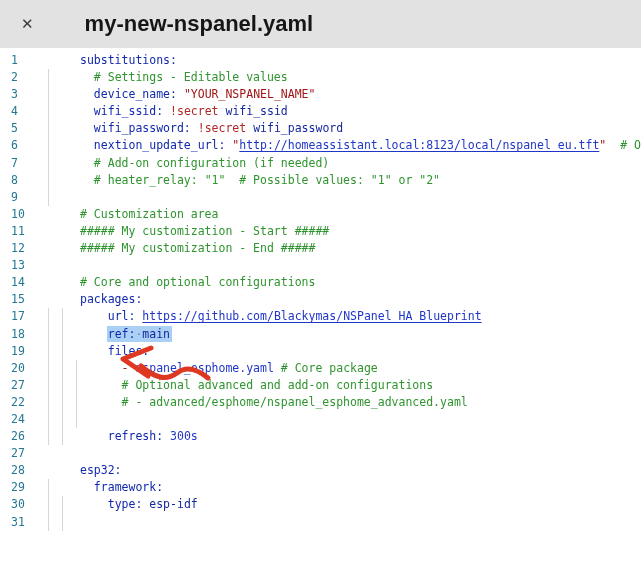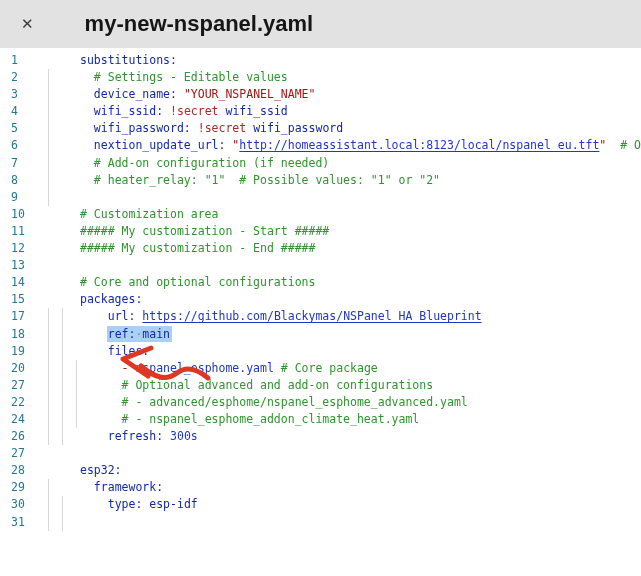--- a/index.html
+++ b/index.html
@@ -68,21 +68,21 @@
     <div class="line"><span class="ln">12</span><span class="code"><span class="tk c">##### My customization - End #####</span></span></div>
     <div class="line"><span class="ln">13</span><span class="code"></span></div>
     <div class="line"><span class="ln">14</span><span class="code"><span class="tk c"># Core and optional configurations</span></span></div>
     <div class="line"><span class="ln">15</span><span class="code"><span class="tk k">packages:</span></span></div>
     <div class="line"><span class="ln">17</span><span class="guide" style="left: calc(0ch + 48px);"></span><span class="guide" style="left: calc(2ch + 48px);"></span><span class="code">    <span class="tk k">url:</span><span class="tk p"> </span><span class="tk lk">https://github.com/Blackymas/NSPanel_HA_Blueprint</span></span></div>
     <div class="line"><span class="ln">18</span><span class="guide" style="left: calc(0ch + 48px);"></span><span class="guide" style="left: calc(2ch + 48px);"></span><span class="code">    <span class="sel"><span class="tk k">ref:</span><span class="tk w">·</span><span class="tk v">main</span></span></span></div>
     <div class="line"><span class="ln">19</span><span class="guide" style="left: calc(0ch + 48px);"></span><span class="guide" style="left: calc(2ch + 48px);"></span><span class="code">    <span class="tk k">files:</span></span></div>
     <div class="line"><span class="ln">20</span><span class="guide" style="left: calc(0ch + 48px);"></span><span class="guide" style="left: calc(2ch + 48px);"></span><span class="guide" style="left: calc(4ch + 48px);"></span><span class="code">      <span class="tk d">- </span><span class="tk b">nspanel_esphome.yaml</span><span class="tk p"> </span><span class="tk c"># Core package</span></span></div>
     <div class="line"><span class="ln">27</span><span class="guide" style="left: calc(0ch + 48px);"></span><span class="guide" style="left: calc(2ch + 48px);"></span><span class="guide" style="left: calc(4ch + 48px);"></span><span class="code">      <span class="tk c"># Optional advanced and add-on configurations</span></span></div>
     <div class="line"><span class="ln">22</span><span class="guide" style="left: calc(0ch + 48px);"></span><span class="guide" style="left: calc(2ch + 48px);"></span><span class="guide" style="left: calc(4ch + 48px);"></span><span class="code">      <span class="tk c"># - advanced/esphome/nspanel_esphome_advanced.yaml</span></span></div>
-    <div class="line"><span class="ln">24</span><span class="guide" style="left: calc(0ch + 48px);"></span><span class="guide" style="left: calc(2ch + 48px);"></span><span class="guide" style="left: calc(4ch + 48px);"></span><span class="code">      <span class="tk c"># - nspanel_esphome_addon_climate_heat.yaml</span></span></div>
+    <div class="line"><span class="ln">24</span><span class="guide" style="left: calc(0ch + 48px);"></span><span class="guide" style="left: calc(2ch + 48px);"></span><span class="guide" style="left: calc(4ch + 48px);"></span></div>
     <div class="line"><span class="ln">26</span><span class="guide" style="left: calc(0ch + 48px);"></span><span class="guide" style="left: calc(2ch + 48px);"></span><span class="code">    <span class="tk k">refresh:</span><span class="tk p"> </span><span class="tk b">300s</span></span></div>
     <div class="line"><span class="ln">27</span><span class="code"></span></div>
     <div class="line"><span class="ln">28</span><span class="code"><span class="tk k">esp32:</span></span></div>
     <div class="line"><span class="ln">29</span><span class="guide" style="left: calc(0ch + 48px);"></span><span class="code">  <span class="tk k">framework:</span></span></div>
     <div class="line"><span class="ln">30</span><span class="guide" style="left: calc(0ch + 48px);"></span><span class="guide" style="left: calc(2ch + 48px);"></span><span class="code">    <span class="tk k">type:</span><span class="tk p"> </span><span class="tk v">esp-idf</span></span></div>
     <div class="line"><span class="ln">31</span><span class="guide" style="left: calc(0ch + 48px);"></span><span class="guide" style="left: calc(2ch + 48px);"></span><span class="code"></span></div>
   </div>
 
 <svg class="arrow-overlay" viewBox="0 0 641 576" xmlns="http://www.w3.org/2000/svg">
   <path d="M151 348 L123 359 L148 376"></path>

